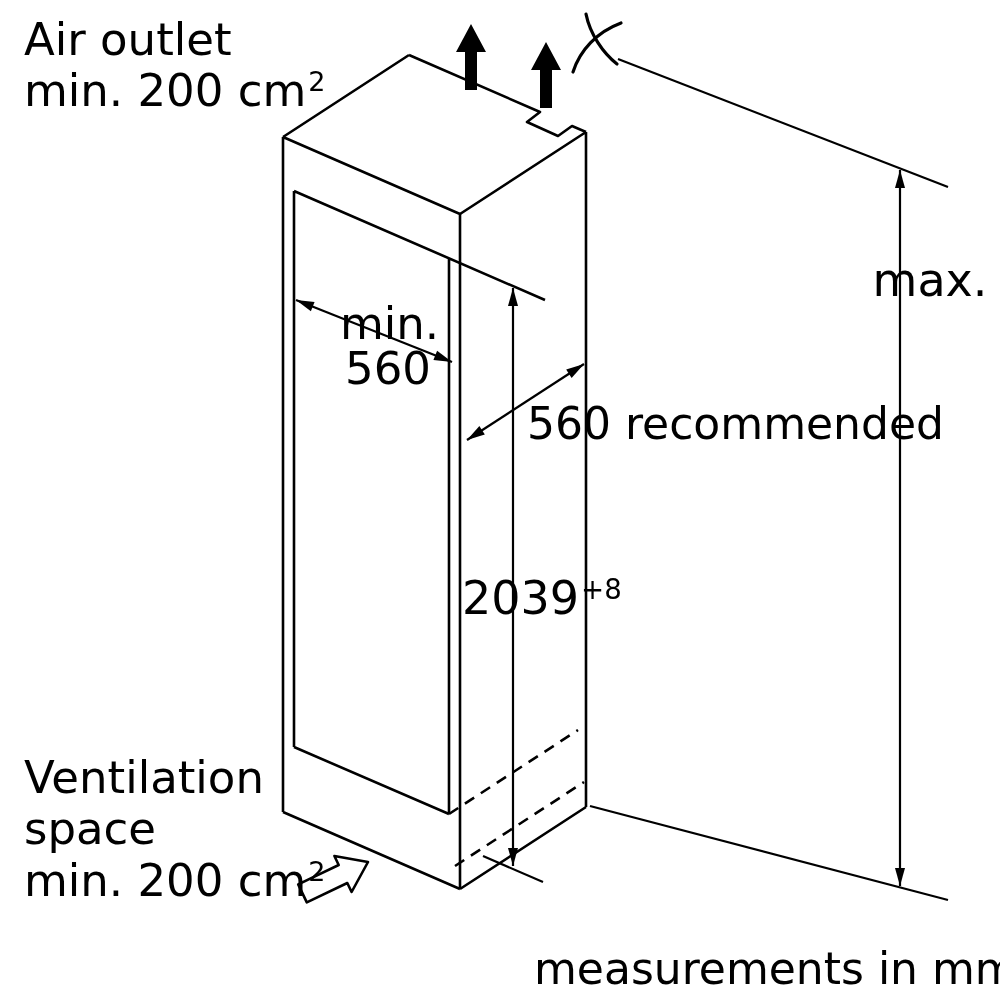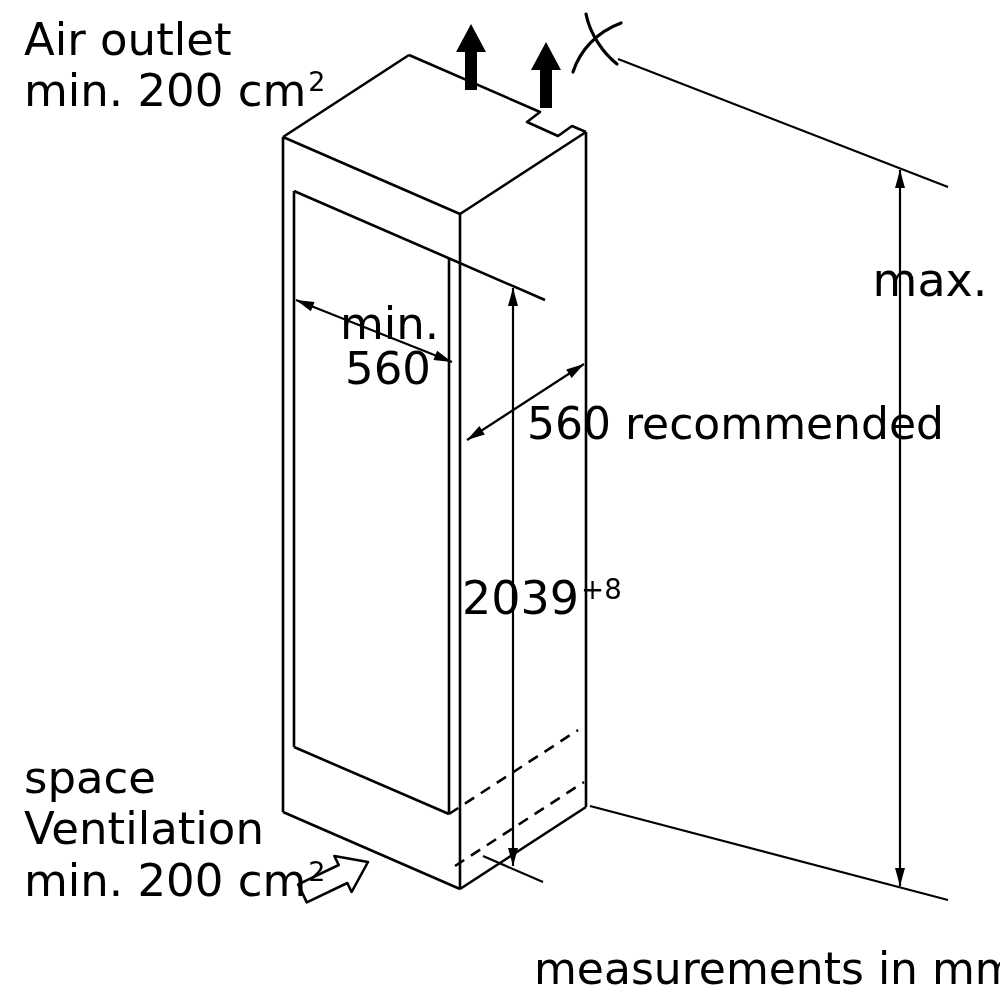--- a/index.html
+++ b/index.html
@@ -103,22 +103,22 @@
 
   <div class="lbl fs46" style="left:462px; top:572px;">
     <span>2039</span><span class="sup">+8</span>
   </div>
 
   <div class="lbl fs46 center" style="left:867px; top:254px; width:126px;">
     <div>max.</div>
   </div>
 
   <div class="lbl fs45" style="left:24px; top:752px;">
+    <div>Ventilation</div>
     <div>space</div>
-    <div>Ventilation</div>
     <div>
       <span>min. 200 cm</span><span class="sup">2</span>
     </div>
   </div>
 
   <div class="lbl fs44" style="left:534px; top:944px;">measurements in mm</div>
 
 </div>
 
 </body></html>

